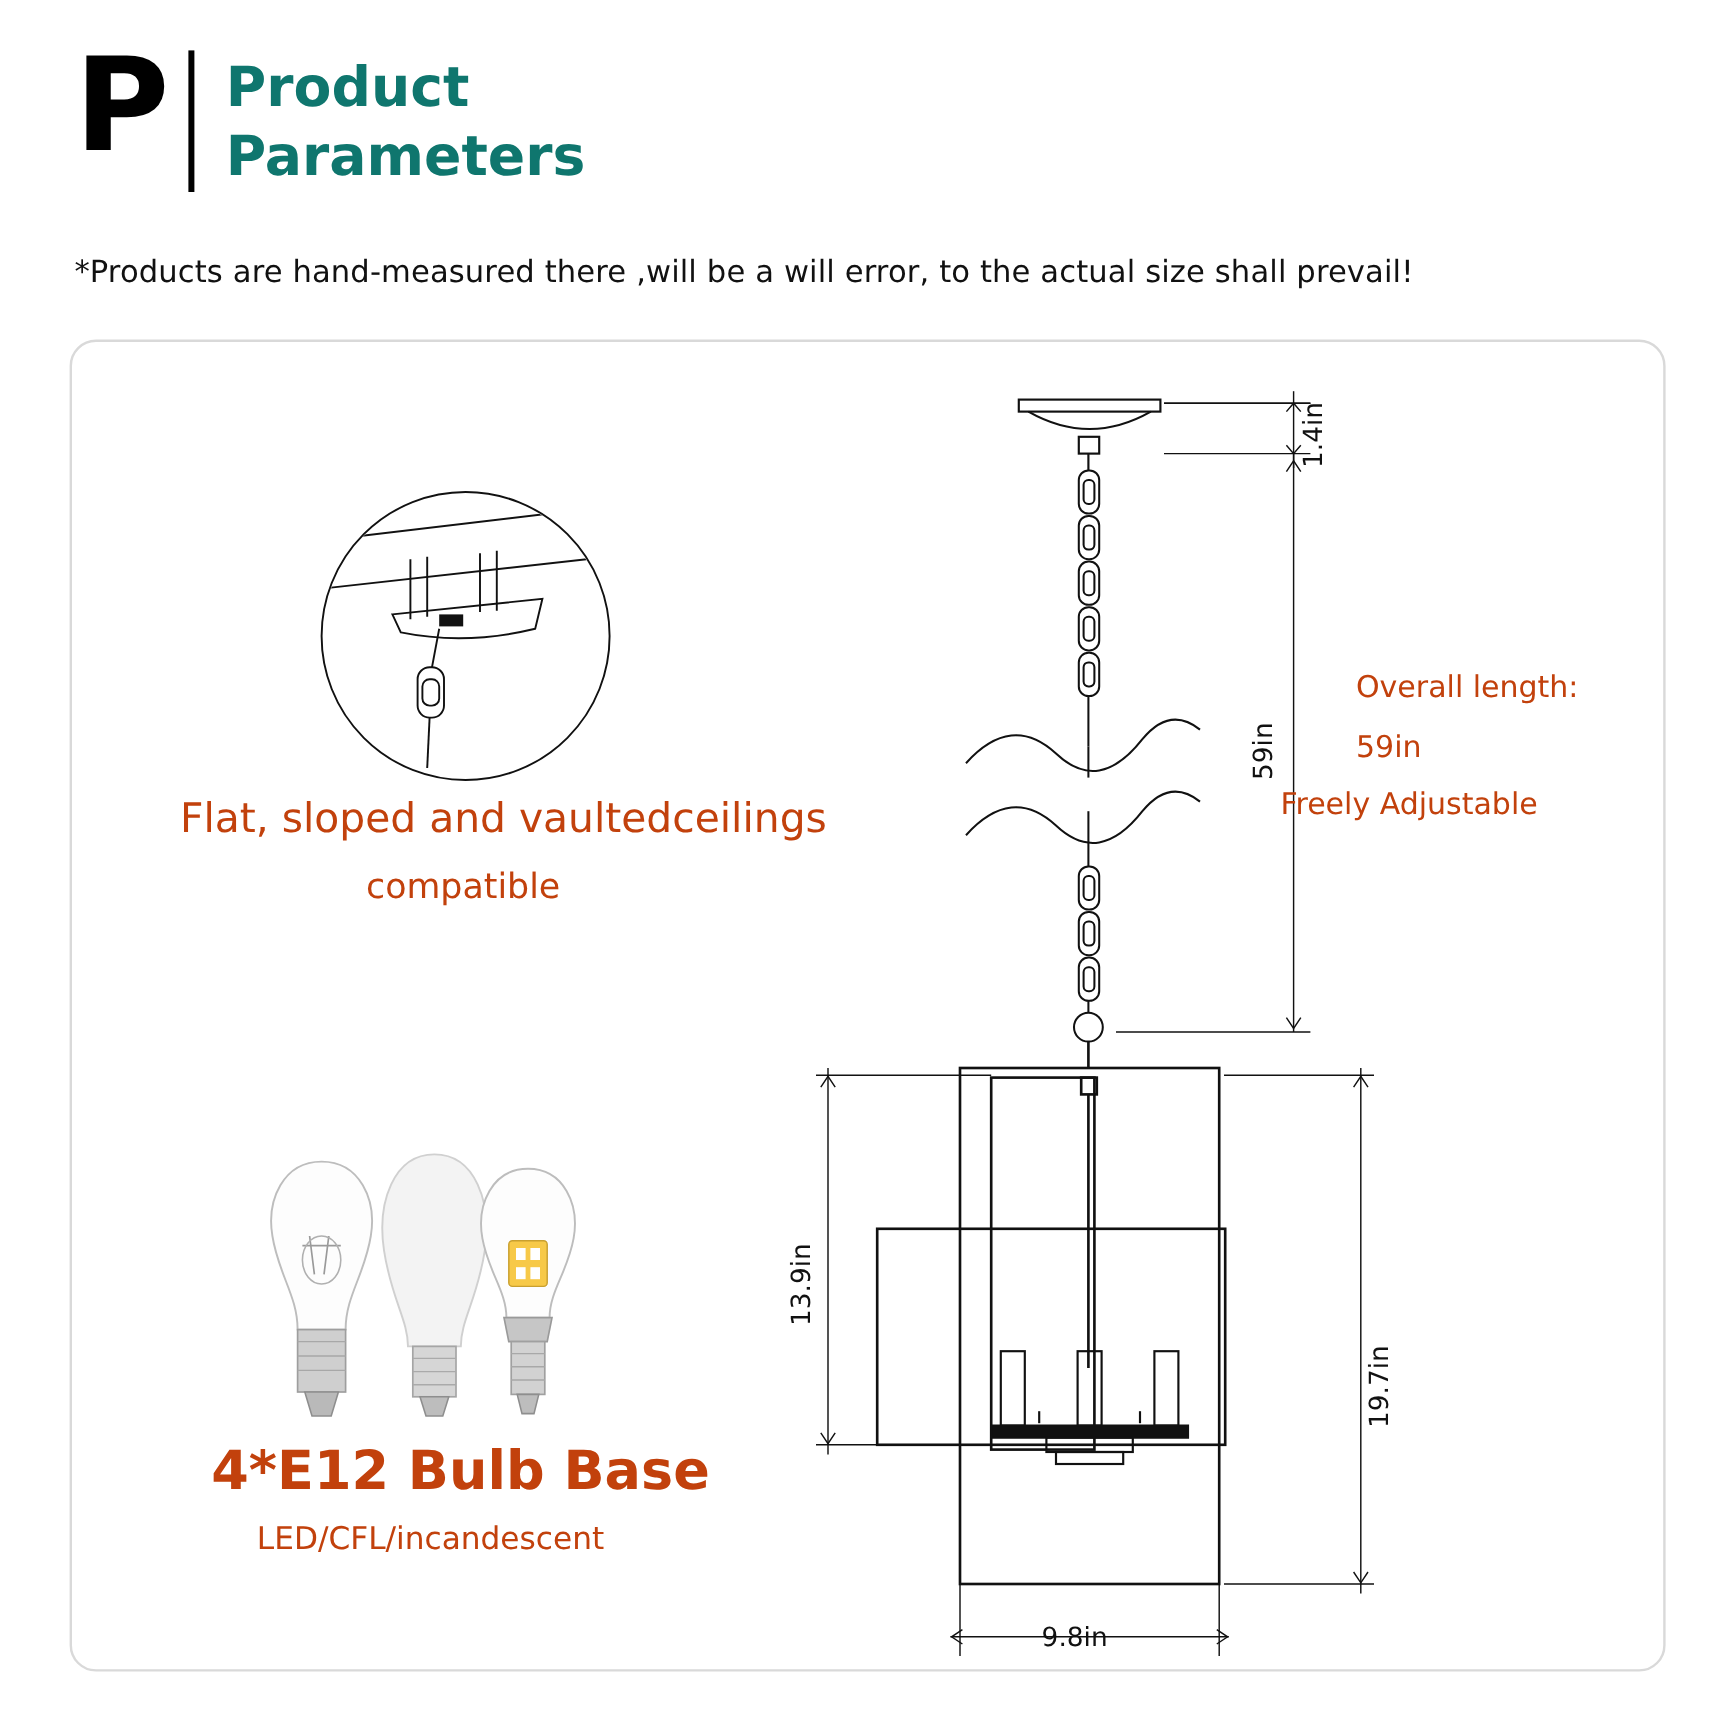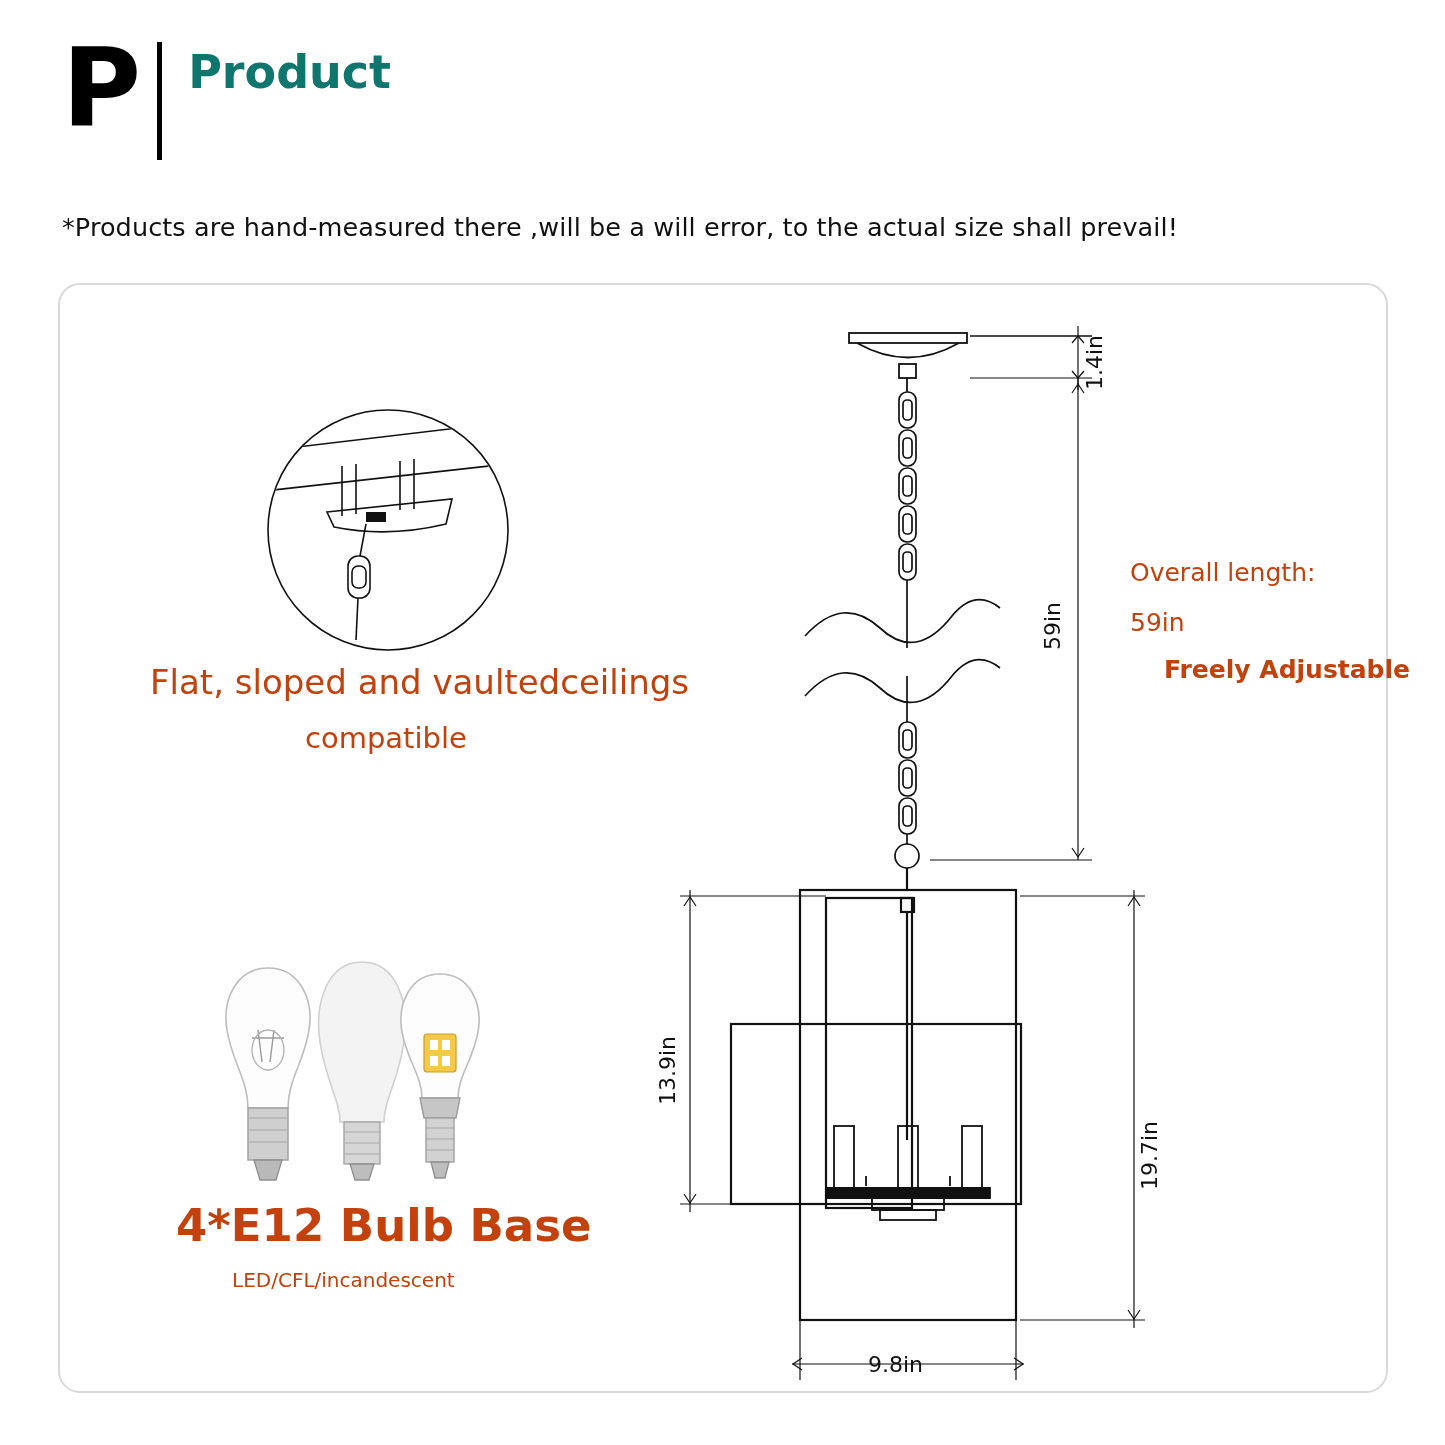--- a/index.html
+++ b/index.html
@@ -96,49 +96,49 @@
     top: 721px;
     font-size: 29px;
   }
   .bulb-title {
     left: 176px;
     top: 1199px;
     font-size: 45px;
     font-weight: 700;
   }
   .bulb-sub {
-    left: 232px;
+    left: 214px;
     top: 1268px;
-    font-size: 20px;
+    font-size: 26px;
   }
   .ov-1 {
     left: 1130px;
     top: 558px;
     font-size: 25px;
   }
   .ov-2 {
     left: 1130px;
     top: 608px;
     font-size: 25px;
   }
   .ov-3 {
-    left: 1164px;
+    left: 1067px;
     top: 655px;
     font-size: 25px;
-    font-weight: bold;
   }
 </style>
 </head>
 <body>
 
 <div class="header">
   <div class="header-letter">P</div>
   <div class="header-rule"></div>
   <div class="header-title">
     <div>Product</div>
+    <div>Parameters</div>
   </div>
 </div>
 
 <div class="note">*Products are hand-measured there ,will be a will error, to the actual size shall prevail!</div>
 
 <div class="card"></div>
 
 <svg class="diagram-svg" viewBox="0 0 1445 1445">
 
   <g fill="none" stroke="#111" stroke-width="1.6">

